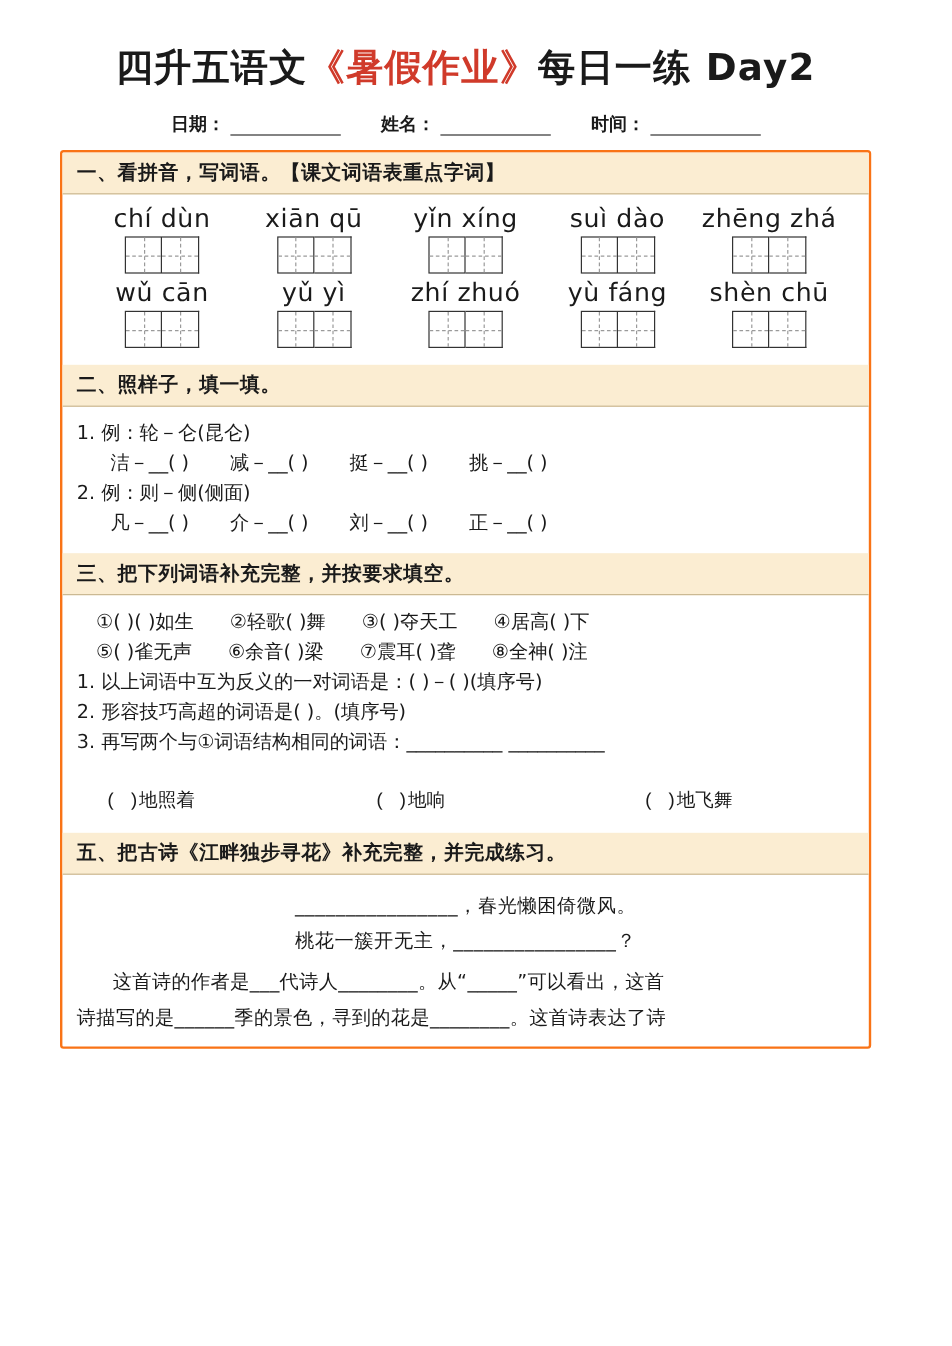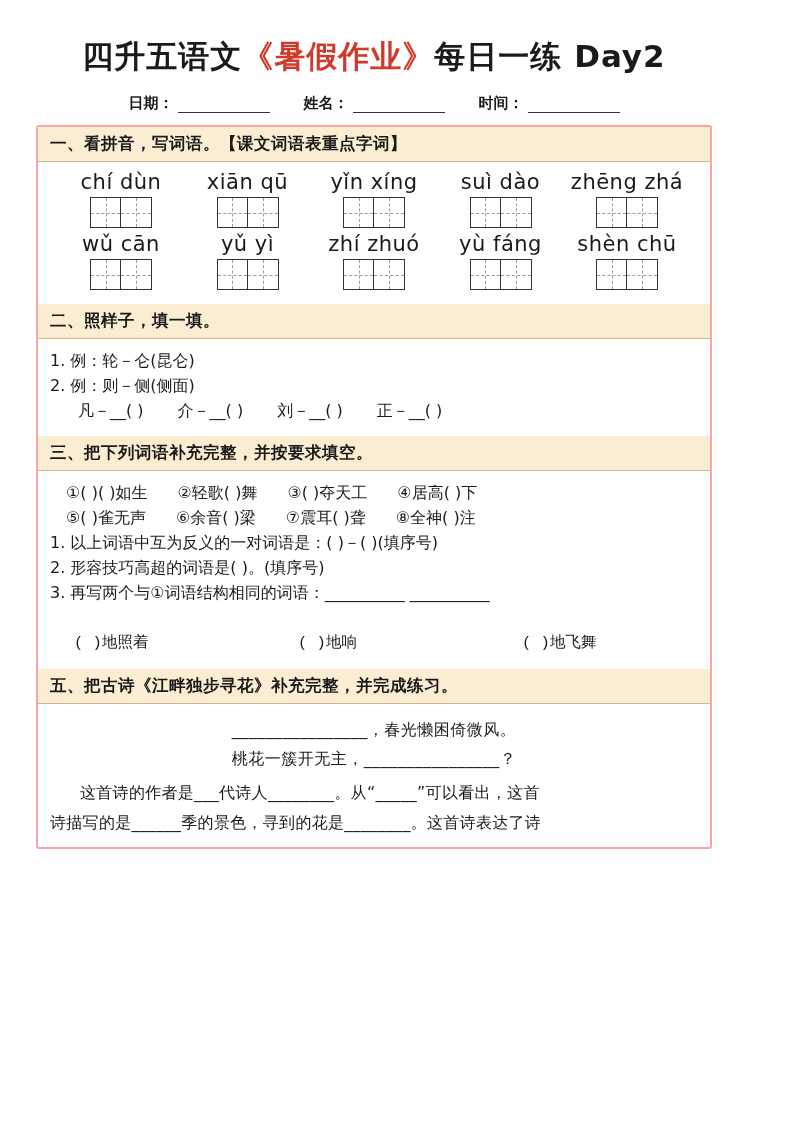--- a/index.html
+++ b/index.html
@@ -10,21 +10,21 @@
   body {
     width: 793px;
     height: 1122px;
     font-family: "Liberation Serif", "DejaVu Serif", serif;
     color: #1a1a1a;
     position: relative;
     overflow: hidden;
   }
   .page {
     position: absolute;
-    left: 0; top: 0;
+    left: 14px; top: 0;
     width: 748px;
     height: 1122px;
     box-sizing: border-box;
     padding: 28px 36px 10px 36px;
   }
 
   
   .title {
     text-align: center;
     font-family: "DejaVu Sans", sans-serif;
@@ -60,21 +60,21 @@
   .meta .blank {
     display: inline-block;
     width: 92px;
     border-bottom: 1px solid #333;
     height: 15px;
   }
 
   
   .sheet {
     margin-top: 12px;
-    border: 2px solid #fca5a5;
+    border: 2px solid #f97316;
     border-radius: 3px;
     overflow: hidden;
   }
 
   
   .sec-head {
     background: #fbedd2;
     font-family: "DejaVu Sans", sans-serif;
     font-weight: bold;
     font-size: 16.5px;
@@ -289,20 +289,26 @@
               <div class="tz-box"></div>
               <div class="tz-box"></div>
             </div>
         </div>
       </div>
     </div>
 
     <div class="sec-head">二、照样子，填一填。</div>
     <div class="sec-body">
       <div class="line">1. 例：轮－仑(昆仑)</div>
+      <div class="sp-row line">
+        <span>洁－__(      )</span>
+        <span>减－__(      )</span>
+        <span>挺－__(      )</span>
+        <span>挑－__(      )</span>
+      </div>
       <div class="line">2. 例：则－侧(侧面)</div>
       <div class="sp-row line">
         <span>凡－__(      )</span>
         <span>介－__(      )</span>
         <span>刘－__(      )</span>
         <span>正－__(      )</span>
       </div>
     </div>
 
     <div class="sec-head">三、把下列词语补充完整，并按要求填空。</div>

